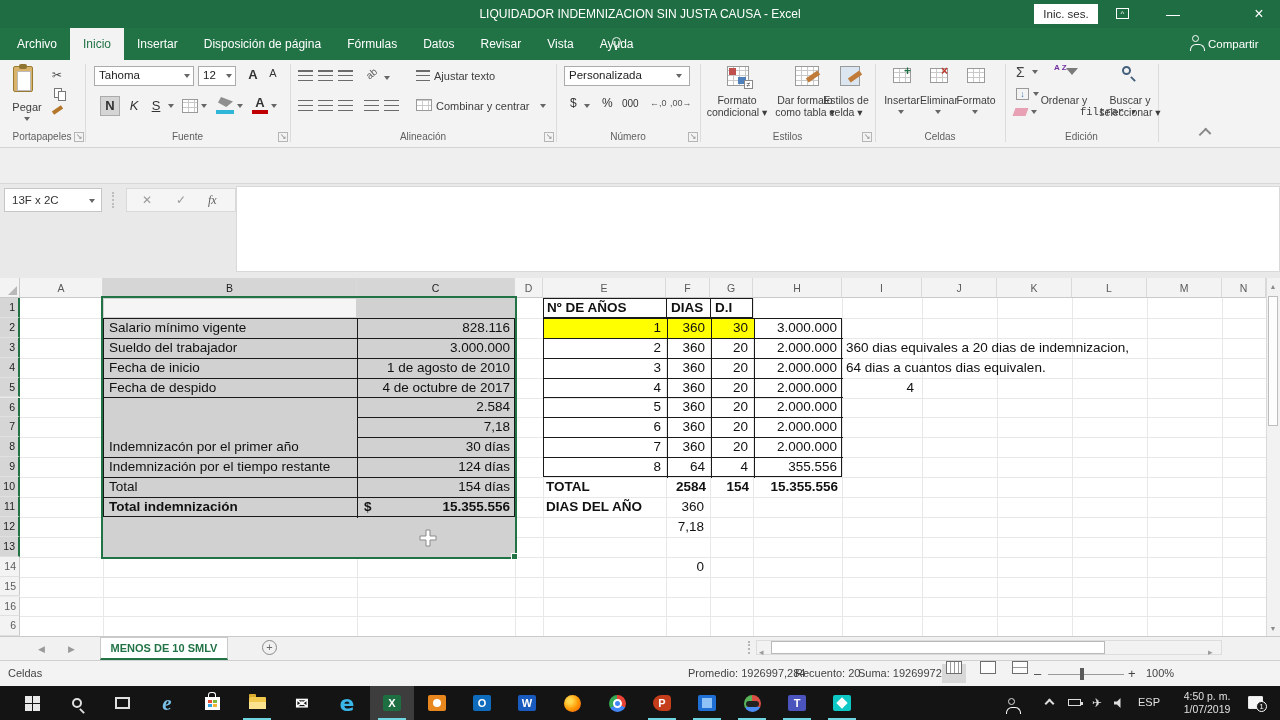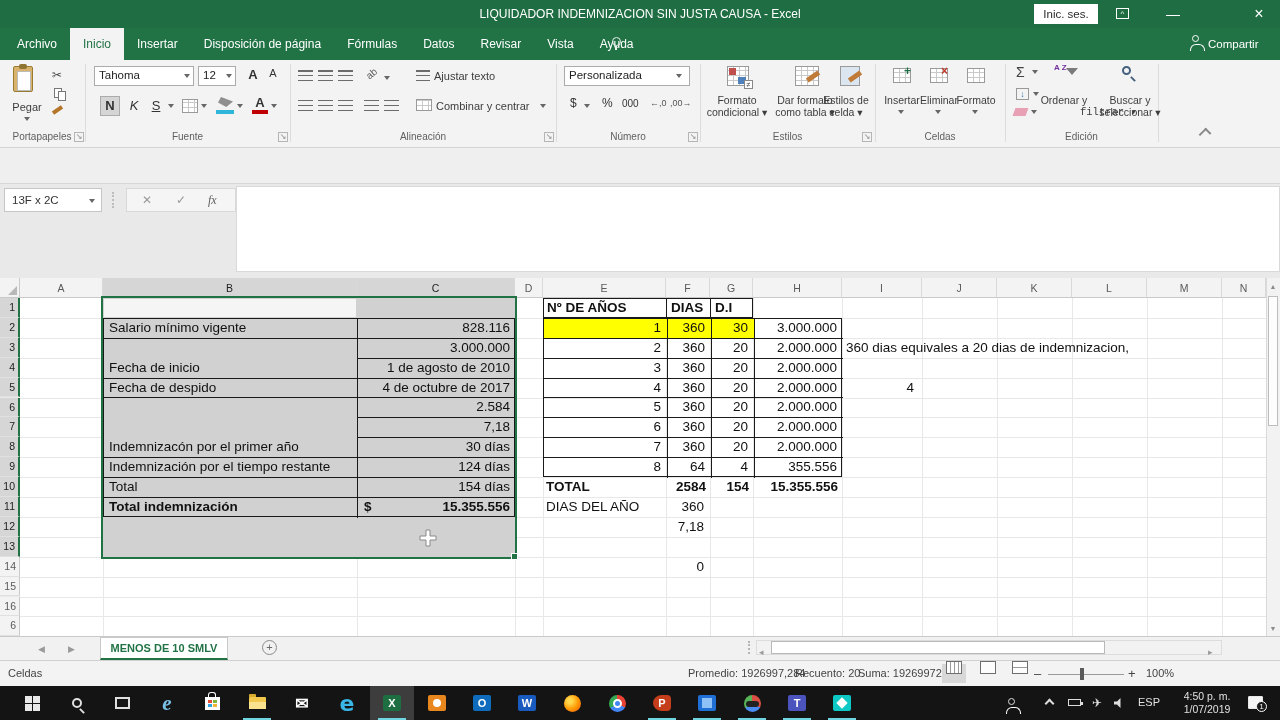--- a/index.html
+++ b/index.html
@@ -317,20 +317,21 @@
       <div class="gl" style="position: absolute; left: 20px; top: 596.5px; width: 1246px; height: 1px;"></div>
       <div class="gl" style="position: absolute; left: 20px; top: 616.4px; width: 1246px; height: 1px;"></div>
       <div class="gl" style="position: absolute; left: 20px; top: 636.3px; width: 1246px; height: 1px;"></div>
       <div style="position: absolute; left: 103px; top: 298px; width: 412px; height: 258.7px; background: rgb(209, 209, 209);"></div>
       <div style="position: absolute; left: 101px; top: 296px; width: 416px; height: 262.7px; border: 2px solid rgb(33, 115, 70);"></div>
       <div style="position: absolute; left: 104px; top: 299px; width: 252px; height: 17.9px; background: rgb(245, 245, 245);"></div>
       <div style="position: absolute; left: 511px; top: 552.7px; width: 7px; height: 7px; background: rgb(33, 115, 70); border: 1px solid rgb(255, 255, 255);"></div>
       <div style="position: absolute; left: 103px; top: 317.9px; width: 412px; height: 199px; border: 1.5px solid rgb(26, 26, 26);">
         <div class="celltxt" style="position: absolute; left: 0px; top: 0px; width: 254px; height: 19.9px; line-height: 18.9px; padding-left: 5px; border-bottom: 1px solid rgb(26, 26, 26);">Salario mínimo vigente</div>
         <div class="celltxt" style="position: absolute; left: 253px; top: 0px; width: 158px; height: 19.9px; line-height: 18.9px; text-align: right; padding-right: 5px; border-left: 1px solid rgb(26, 26, 26); border-bottom: 1px solid rgb(26, 26, 26);">828.116</div>
+        <div class="celltxt" style="position: absolute; left: 0px; top: 19.9px; width: 254px; height: 19.9px; line-height: 18.9px; padding-left: 5px; border-bottom: 1px solid rgb(26, 26, 26);">Sueldo del trabajador</div>
         <div class="celltxt" style="position: absolute; left: 253px; top: 19.9px; width: 158px; height: 19.9px; line-height: 18.9px; text-align: right; padding-right: 5px; border-left: 1px solid rgb(26, 26, 26); border-bottom: 1px solid rgb(26, 26, 26);">3.000.000</div>
         <div class="celltxt" style="position: absolute; left: 0px; top: 39.8px; width: 254px; height: 19.9px; line-height: 18.9px; padding-left: 5px; border-bottom: 1px solid rgb(26, 26, 26);">Fecha de inicio</div>
         <div class="celltxt" style="position: absolute; left: 253px; top: 39.8px; width: 158px; height: 19.9px; line-height: 18.9px; text-align: right; padding-right: 5px; border-left: 1px solid rgb(26, 26, 26); border-bottom: 1px solid rgb(26, 26, 26);">1 de agosto de 2010</div>
         <div class="celltxt" style="position: absolute; left: 0px; top: 59.7px; width: 254px; height: 19.9px; line-height: 18.9px; padding-left: 5px; border-bottom: 1px solid rgb(26, 26, 26);">Fecha de despido</div>
         <div class="celltxt" style="position: absolute; left: 253px; top: 59.7px; width: 158px; height: 19.9px; line-height: 18.9px; text-align: right; padding-right: 5px; border-left: 1px solid rgb(26, 26, 26); border-bottom: 1px solid rgb(26, 26, 26);">4 de octubre de 2017</div>
         <div class="celltxt" style="position: absolute; left: 253px; top: 79.6px; width: 158px; height: 19.9px; line-height: 18.9px; text-align: right; padding-right: 5px; border-left: 1px solid rgb(26, 26, 26); border-bottom: 1px solid rgb(26, 26, 26);">2.584</div>
         <div class="celltxt" style="position: absolute; left: 253px; top: 99.5px; width: 158px; height: 19.9px; line-height: 18.9px; text-align: right; padding-right: 5px; border-left: 1px solid rgb(26, 26, 26); border-bottom: 1px solid rgb(26, 26, 26);">7,18</div>
         <div class="celltxt" style="position: absolute; left: 0px; top: 119.4px; width: 254px; height: 19.9px; line-height: 18.9px; padding-left: 5px; border-bottom: 1px solid rgb(26, 26, 26);">Indemnizacón por el primer año</div>
         <div class="celltxt" style="position: absolute; left: 253px; top: 119.4px; width: 158px; height: 19.9px; line-height: 18.9px; text-align: right; padding-right: 5px; border-left: 1px solid rgb(26, 26, 26); border-bottom: 1px solid rgb(26, 26, 26);">30 días</div>
         <div class="celltxt" style="position: absolute; left: 0px; top: 139.3px; width: 254px; height: 19.9px; line-height: 18.9px; padding-left: 5px; border-bottom: 1px solid rgb(26, 26, 26);">Indemnización por el tiempo restante</div>
@@ -377,25 +378,26 @@
         <div class="celltxt" style="position: absolute; left: 210px; top: 119.4px; width: 89px; height: 19.9px; line-height: 18.9px; text-align: right; padding-right: 6px; border-left: 1px solid rgb(26, 26, 26); border-bottom: 1px solid rgb(26, 26, 26);">2.000.000</div>
         <div class="celltxt" style="position: absolute; left: 0px; top: 139.3px; width: 123px; height: 19.9px; line-height: 18.9px; text-align: right; padding-right: 6px;">8</div>
         <div class="celltxt" style="position: absolute; left: 123px; top: 139.3px; width: 44px; height: 19.9px; line-height: 18.9px; text-align: right; padding-right: 6px; border-left: 1px solid rgb(26, 26, 26);">64</div>
         <div class="celltxt" style="position: absolute; left: 167px; top: 139.3px; width: 43px; height: 19.9px; line-height: 18.9px; text-align: right; padding-right: 6px; border-left: 1px solid rgb(26, 26, 26);">4</div>
         <div class="celltxt" style="position: absolute; left: 210px; top: 139.3px; width: 89px; height: 19.9px; line-height: 18.9px; text-align: right; padding-right: 6px; border-left: 1px solid rgb(26, 26, 26);">355.556</div>
       </div>
       <div class="celltxt" style="position: absolute; left: 546px; top: 477.1px; height: 19.9px; line-height: 19.9px; font-weight: bold;">TOTAL</div>
       <div class="celltxt" style="position: absolute; left: 666px; top: 477.1px; width: 44px; height: 19.9px; line-height: 19.9px; text-align: right; padding-right: 4px; font-weight: bold;">2584</div>
       <div class="celltxt" style="position: absolute; left: 710px; top: 477.1px; width: 43px; height: 19.9px; line-height: 19.9px; text-align: right; padding-right: 4px; font-weight: bold;">154</div>
       <div class="celltxt" style="position: absolute; left: 753px; top: 477.1px; width: 89px; height: 19.9px; line-height: 19.9px; text-align: right; padding-right: 4px; font-weight: bold;">15.355.556</div>
-      <div class="celltxt" style="position: absolute; left: 546px; top: 497px; height: 19.9px; line-height: 19.9px; font-weight: normal;">DIAS DEL AÑO</div>
+      <div class="celltxt" style="position: absolute; left: 546px; top: 497px; height: 19.9px; line-height: 19.9px; font-weight: bold;">DIAS DEL AÑO</div>
       <div class="celltxt" style="position: absolute; left: 666px; top: 497px; width: 44px; height: 19.9px; line-height: 19.9px; text-align: right; padding-right: 6px;">360</div>
       <div class="celltxt" style="position: absolute; left: 666px; top: 516.9px; width: 44px; height: 19.9px; line-height: 19.9px; text-align: right; padding-right: 6px;">7,18</div>
       <div class="celltxt" style="position: absolute; left: 666px; top: 556.7px; width: 44px; height: 19.9px; line-height: 19.9px; text-align: right; padding-right: 6px;">0</div>
       <div class="celltxt" style="position: absolute; left: 846px; top: 337.8px; height: 19.9px; line-height: 19.9px;">360 dias equivales a 20 dias de indemnizacion,</div>
+      <div class="celltxt" style="position: absolute; left: 846px; top: 357.7px; height: 19.9px; line-height: 19.9px;">64 dias a cuantos dias equivalen.</div>
       <div class="celltxt" style="position: absolute; left: 842px; top: 377.6px; width: 80px; height: 19.9px; line-height: 19.9px; text-align: right; padding-right: 8px;">4</div>
       <div style="position: absolute; left: 419px; top: 529px; width: 18px; height: 18px;"><svg width="18" height="18">
           <path d="M7 1h4v6h6v4h-6v6h-4v-6h-6v-4h6z" fill="#fff" stroke="#8a8a8a" stroke-width="1"></path>
         </svg></div>
       <div class="vscroll" style="position: absolute; left: 1266px; top: 278px; width: 14px; height: 358px;"></div>
       <div class="scrollarrow" style="position: absolute; left: 1266px; top: 280px;">▲</div>
       <div style="position: absolute; left: 1268px; top: 296px; width: 10px; height: 130px; background: rgb(253, 253, 253); border: 1px solid rgb(189, 189, 189);"></div>
       <div class="scrollarrow" style="position: absolute; left: 1266px; top: 622px;">▼</div>
     </div>
 

